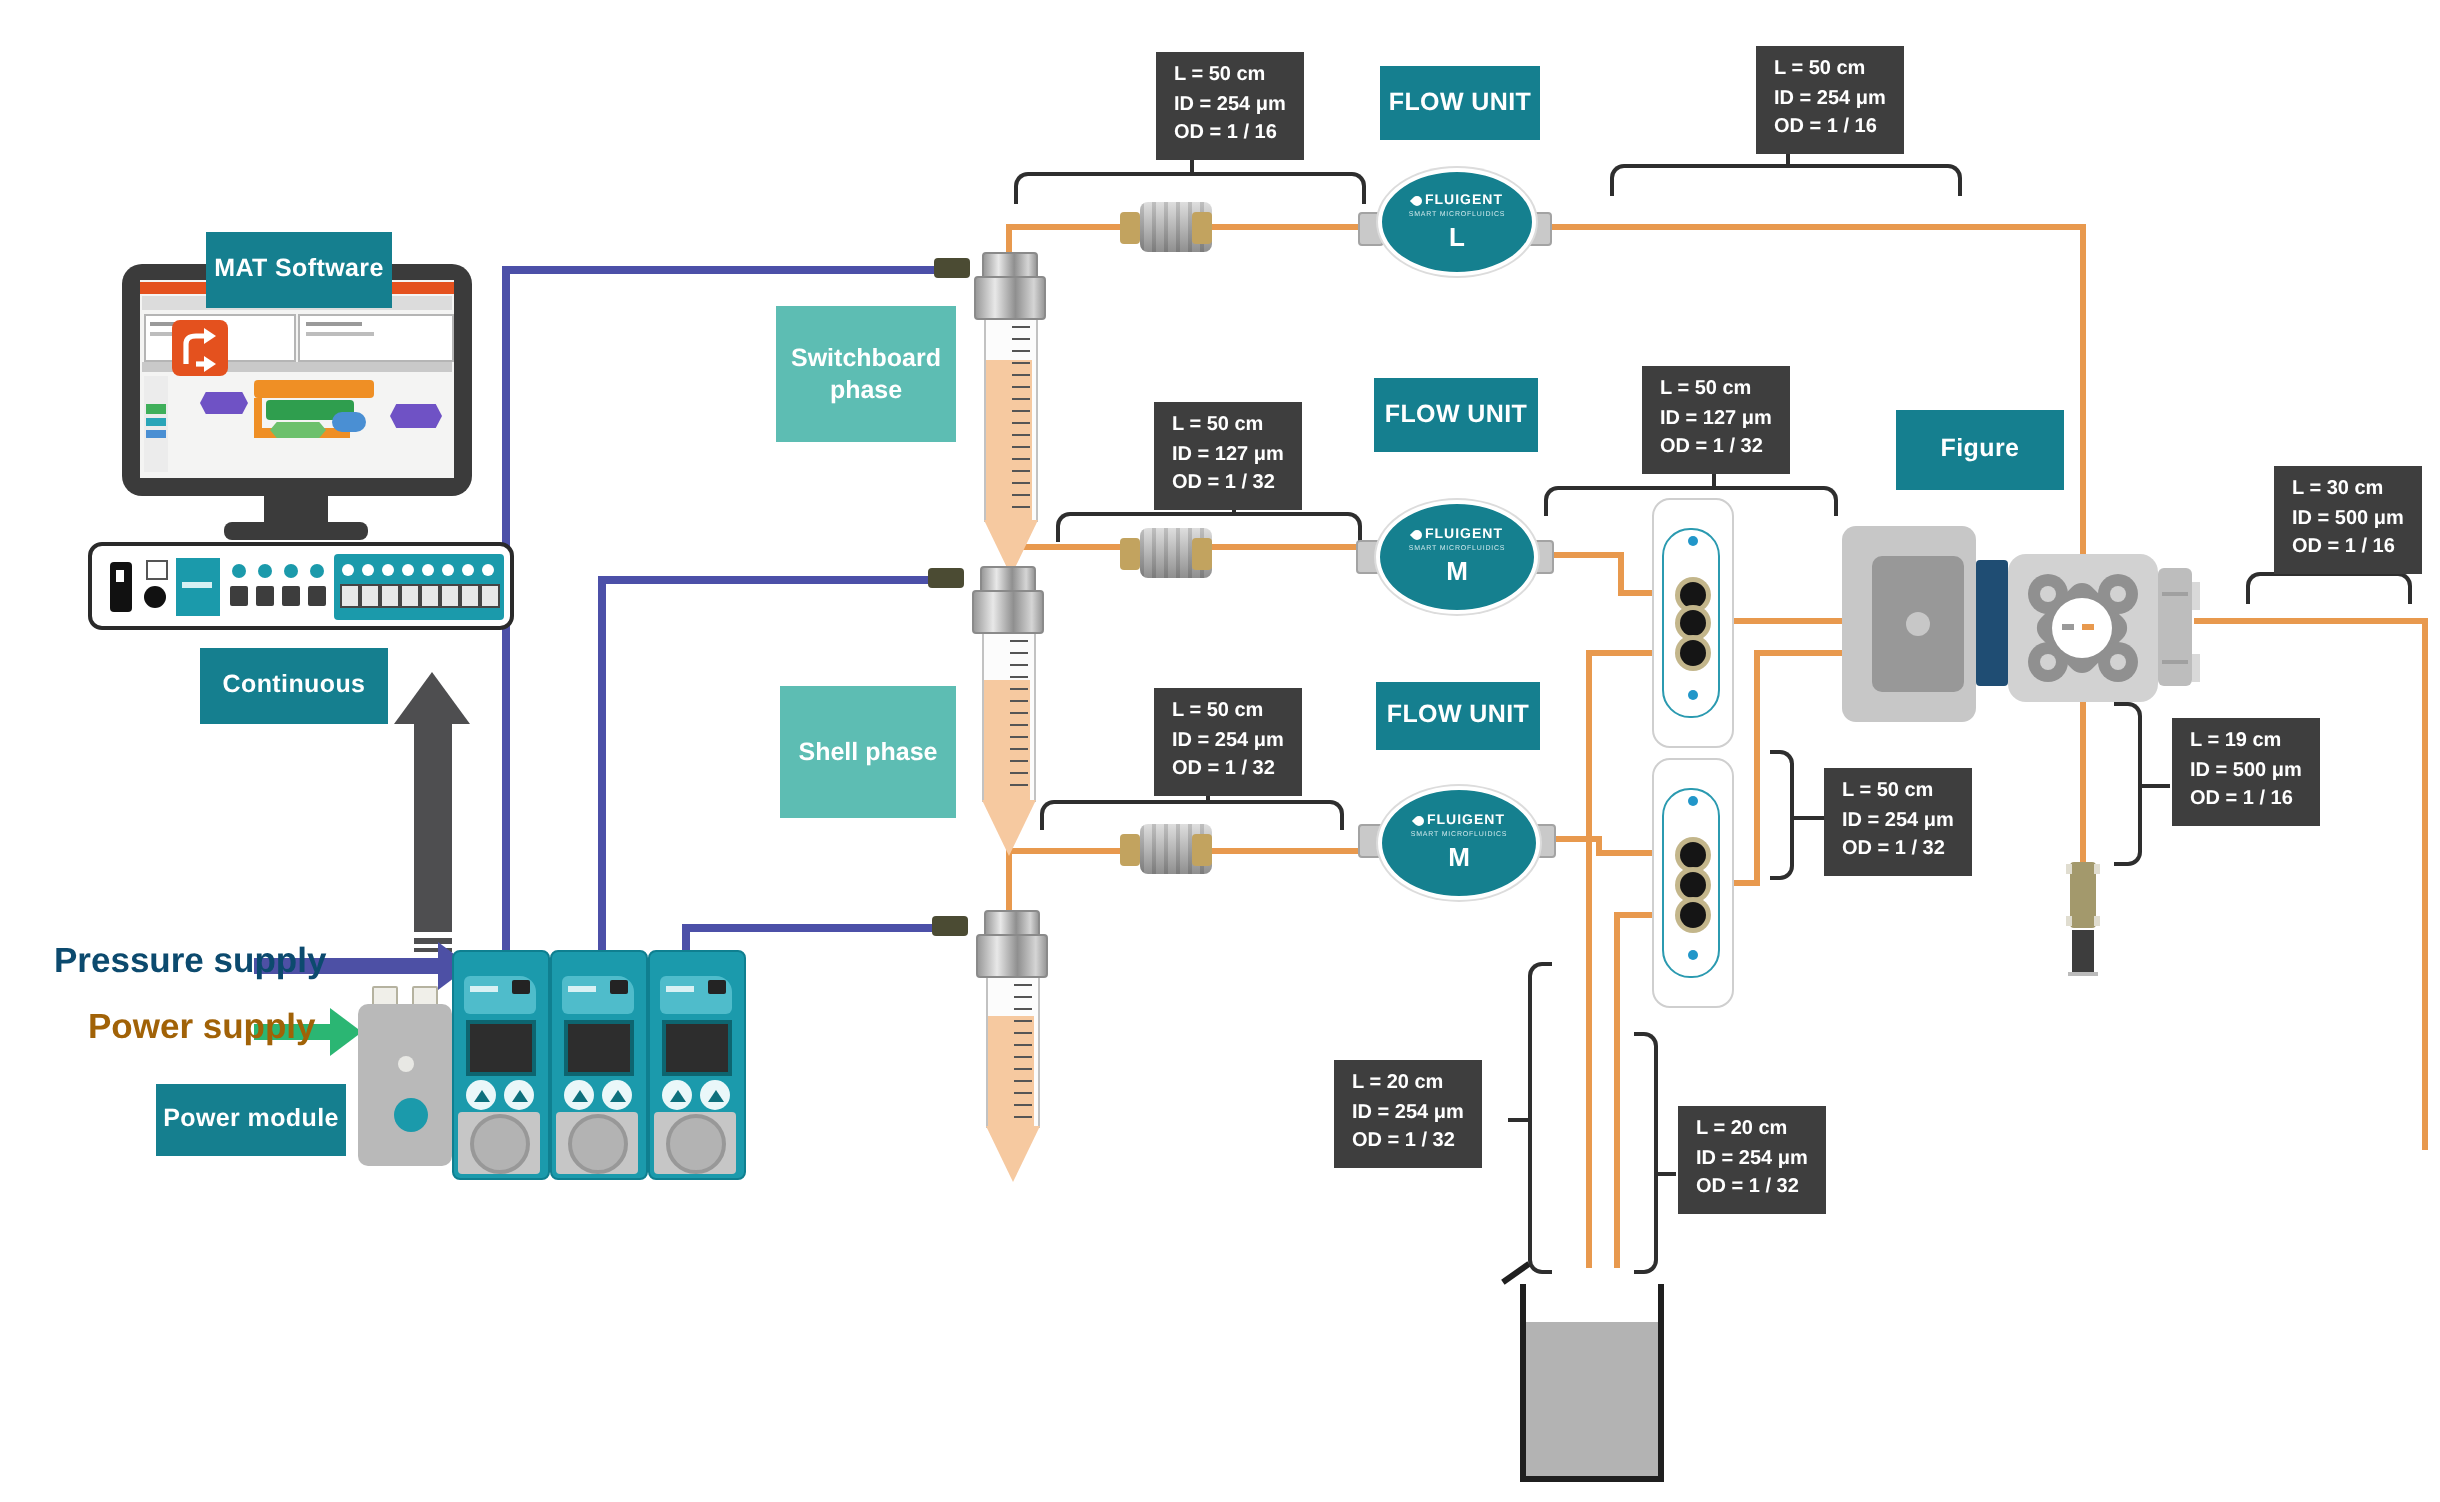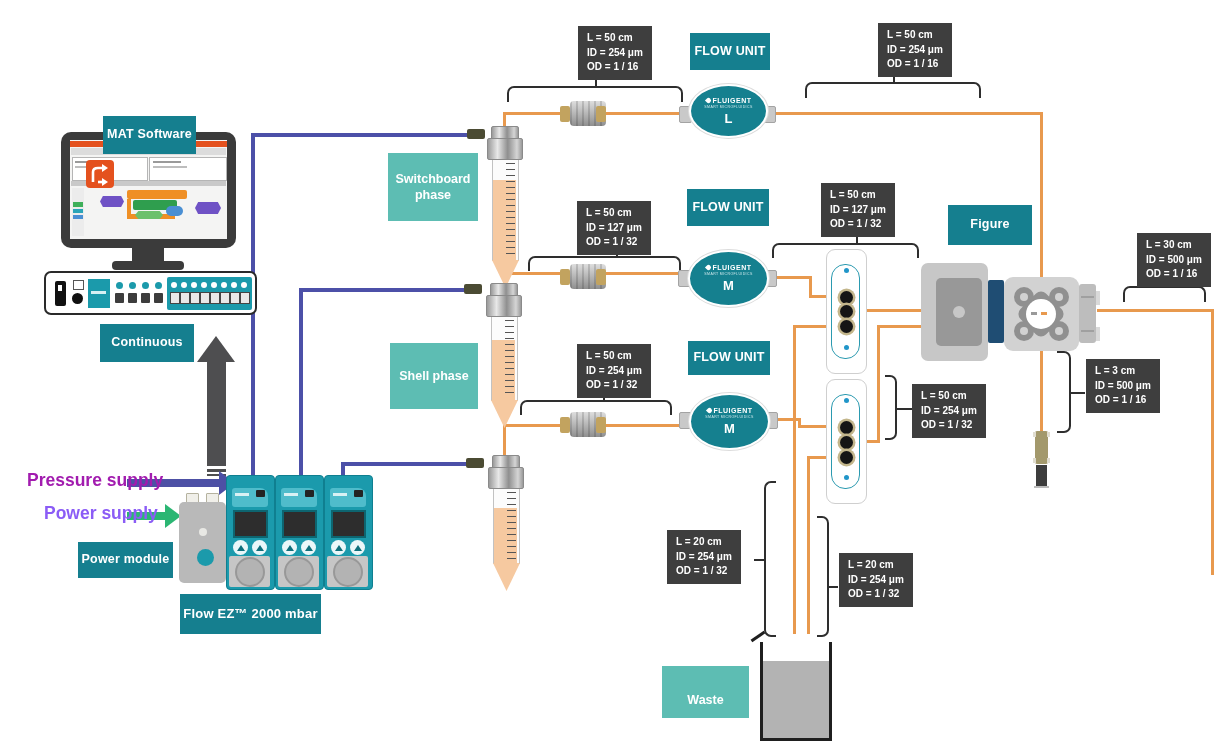--- a/index.html
+++ b/index.html
@@ -326,24 +326,24 @@
     <div class="abs" style="left:174px;top:19px;width:8px;height:10px;background:#e8e8e8;border:1px solid #444444;"></div>
     <div class="abs" style="left:184px;top:19px;width:8px;height:10px;background:#e8e8e8;border:1px solid #444444;"></div>
     <div class="abs" style="left:194px;top:19px;width:8px;height:10px;background:#e8e8e8;border:1px solid #444444;"></div>
   </div>
 
   <div class="tri" style="left:197px;top:336px;border-left:19px solid transparent;border-right:19px solid transparent;border-bottom:26px solid #4e4e50;z-index:7;"></div>
   <div class="abs" style="left:207px;top:360px;width:19px;height:106px;background:#4e4e50;z-index:7;"></div>
   <div class="abs" style="left:207px;top:469px;width:19px;height:3px;background:#4e4e50;z-index:7;"></div>
   <div class="abs" style="left:207px;top:474px;width:19px;height:2px;background:#4e4e50;z-index:7;"></div>
 
-  <div class="suptext" style="left:27px;top:470px;color:#a21caf;">Pressure supply</div>
+  <div class="suptext" style="left:27px;top:470px;color:#0c4a6e;">Pressure supply</div>
   <div class="abs" style="left:127px;top:479px;width:92px;height:8px;background:#4d50a5;z-index:7;"></div>
   <div class="tri" style="left:219px;top:471px;border-top:12px solid transparent;border-bottom:12px solid transparent;border-left:16px solid #4d50a5;z-index:7;"></div>
-  <div class="suptext" style="left:44px;top:503px;color:#8b5cf6;">Power supply</div>
+  <div class="suptext" style="left:44px;top:503px;color:#a16207;">Power supply</div>
   <div class="abs" style="left:127px;top:512px;width:38px;height:8px;background:#2bb673;z-index:7;"></div>
   <div class="tri" style="left:165px;top:504px;border-top:12px solid transparent;border-bottom:12px solid transparent;border-left:16px solid #2bb673;z-index:7;"></div>
 
   <div class="abs" style="left:179px;top:489px;width:47px;height:94px;z-index:8;">
     <div class="abs" style="left:7px;top:4px;width:11px;height:12px;background:#f0efe9;border:1px solid #b5b29f;border-radius:1px;"></div>
     <div class="abs" style="left:27px;top:4px;width:11px;height:12px;background:#f0efe9;border:1px solid #b5b29f;border-radius:1px;"></div>
     <div class="abs" style="left:0;top:13px;width:47px;height:81px;background:#b9b9b9;border-radius:5px;"></div>
     <div class="abs" style="left:20px;top:39px;width:8px;height:8px;background:#e8e8e4;border-radius:50%;"></div>
     <div class="abs" style="left:18px;top:60px;width:17px;height:17px;background:#1b9aab;border-radius:50%;"></div>
   </div>
@@ -392,28 +392,26 @@
         <div class="tri-up-s"></div>
       </div>
     <div class="base">
         <div class="knob"></div>
       </div>
   </div>
 
   <div class="tealbox" style="left:103px;top:84px;width:93px;height:38px;z-index:20;margin-top:32px;">MAT Software</div>
   <div class="tealbox" style="left:100px;top:324px;width:94px;height:38px;z-index:20;">Continuous</div>
   <div class="tealbox" style="left:78px;top:542px;width:95px;height:36px;z-index:20;">Power module</div>
-  <div class="tealbox" style="left:180px;top:594px;width:141px;height:40px;font-size:13px;z-index:20;">Flow EZ™ 2000 mbar</div>
   <div class="tealbox" style="left:690px;top:33px;width:80px;height:37px;z-index:20;">FLOW UNIT</div>
   <div class="tealbox" style="left:687px;top:189px;width:82px;height:37px;z-index:20;">FLOW UNIT</div>
   <div class="tealbox" style="left:688px;top:341px;width:82px;height:34px;z-index:20;">FLOW UNIT</div>
   <div class="tealbox" style="left:948px;top:205px;width:84px;height:40px;z-index:20;">Figure</div>
   <div class="phasebox" style="left:388px;top:153px;width:90px;height:68px;padding:0 14px;box-sizing:border-box;z-index:20;">Switchboard phase</div>
   <div class="phasebox" style="left:390px;top:343px;width:88px;height:66px;z-index:20;">Shell phase</div>
-  <div class="phasebox" style="left:662px;top:666px;width:87px;height:52px;align-items:flex-end;padding-bottom:10px;box-sizing:border-box;z-index:20;">Waste</div>
 
   <div class="spec" style="left:578px;top:26px;">
     <div>L = 50 cm</div>
     <div>ID = 254 μm</div>
     <div>OD = 1 / 16</div>
   </div>
   <div class="spec" style="left:878px;top:23px;">
     <div>L = 50 cm</div>
     <div>ID = 254 μm</div>
     <div>OD = 1 / 16</div>
@@ -437,21 +435,21 @@
     <div>L = 50 cm</div>
     <div>ID = 254 μm</div>
     <div>OD = 1 / 32</div>
   </div>
   <div class="spec" style="left:1137px;top:233px;">
     <div>L = 30 cm</div>
     <div>ID = 500 μm</div>
     <div>OD = 1 / 16</div>
   </div>
   <div class="spec" style="left:1086px;top:359px;">
-    <div>L = 3 cm</div>
+    <div>L = 19 cm</div>
     <div>ID = 500 μm</div>
     <div>OD = 1 / 16</div>
   </div>
   <div class="spec" style="left:667px;top:530px;">
     <div>L = 20 cm</div>
     <div>ID = 254 μm</div>
     <div>OD = 1 / 32</div>
   </div>
   <div class="spec" style="left:839px;top:553px;">
     <div>L = 20 cm</div>

